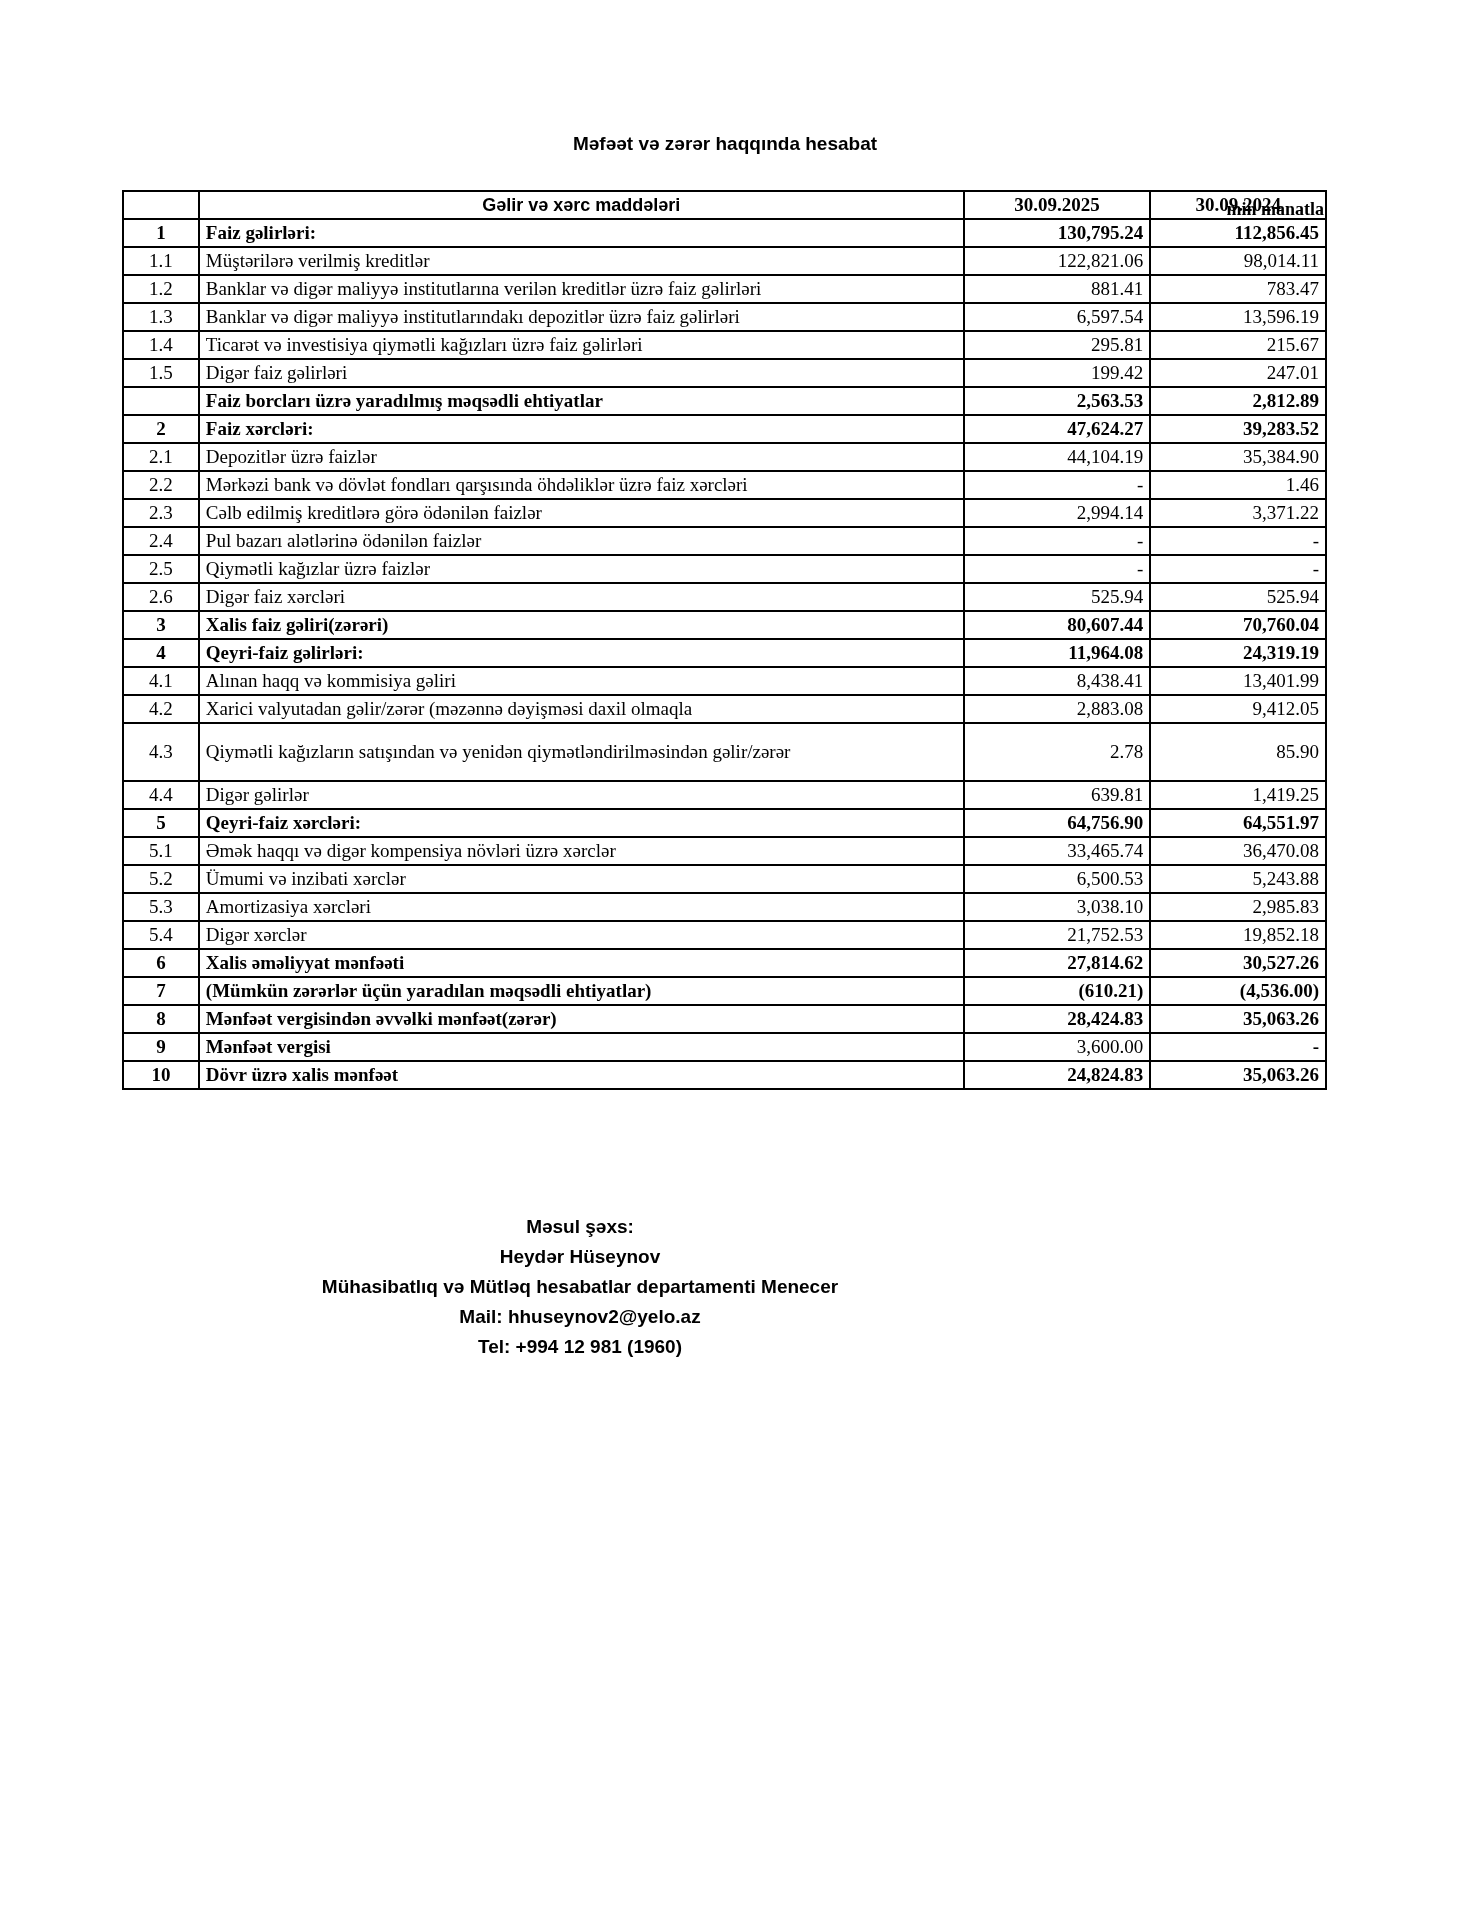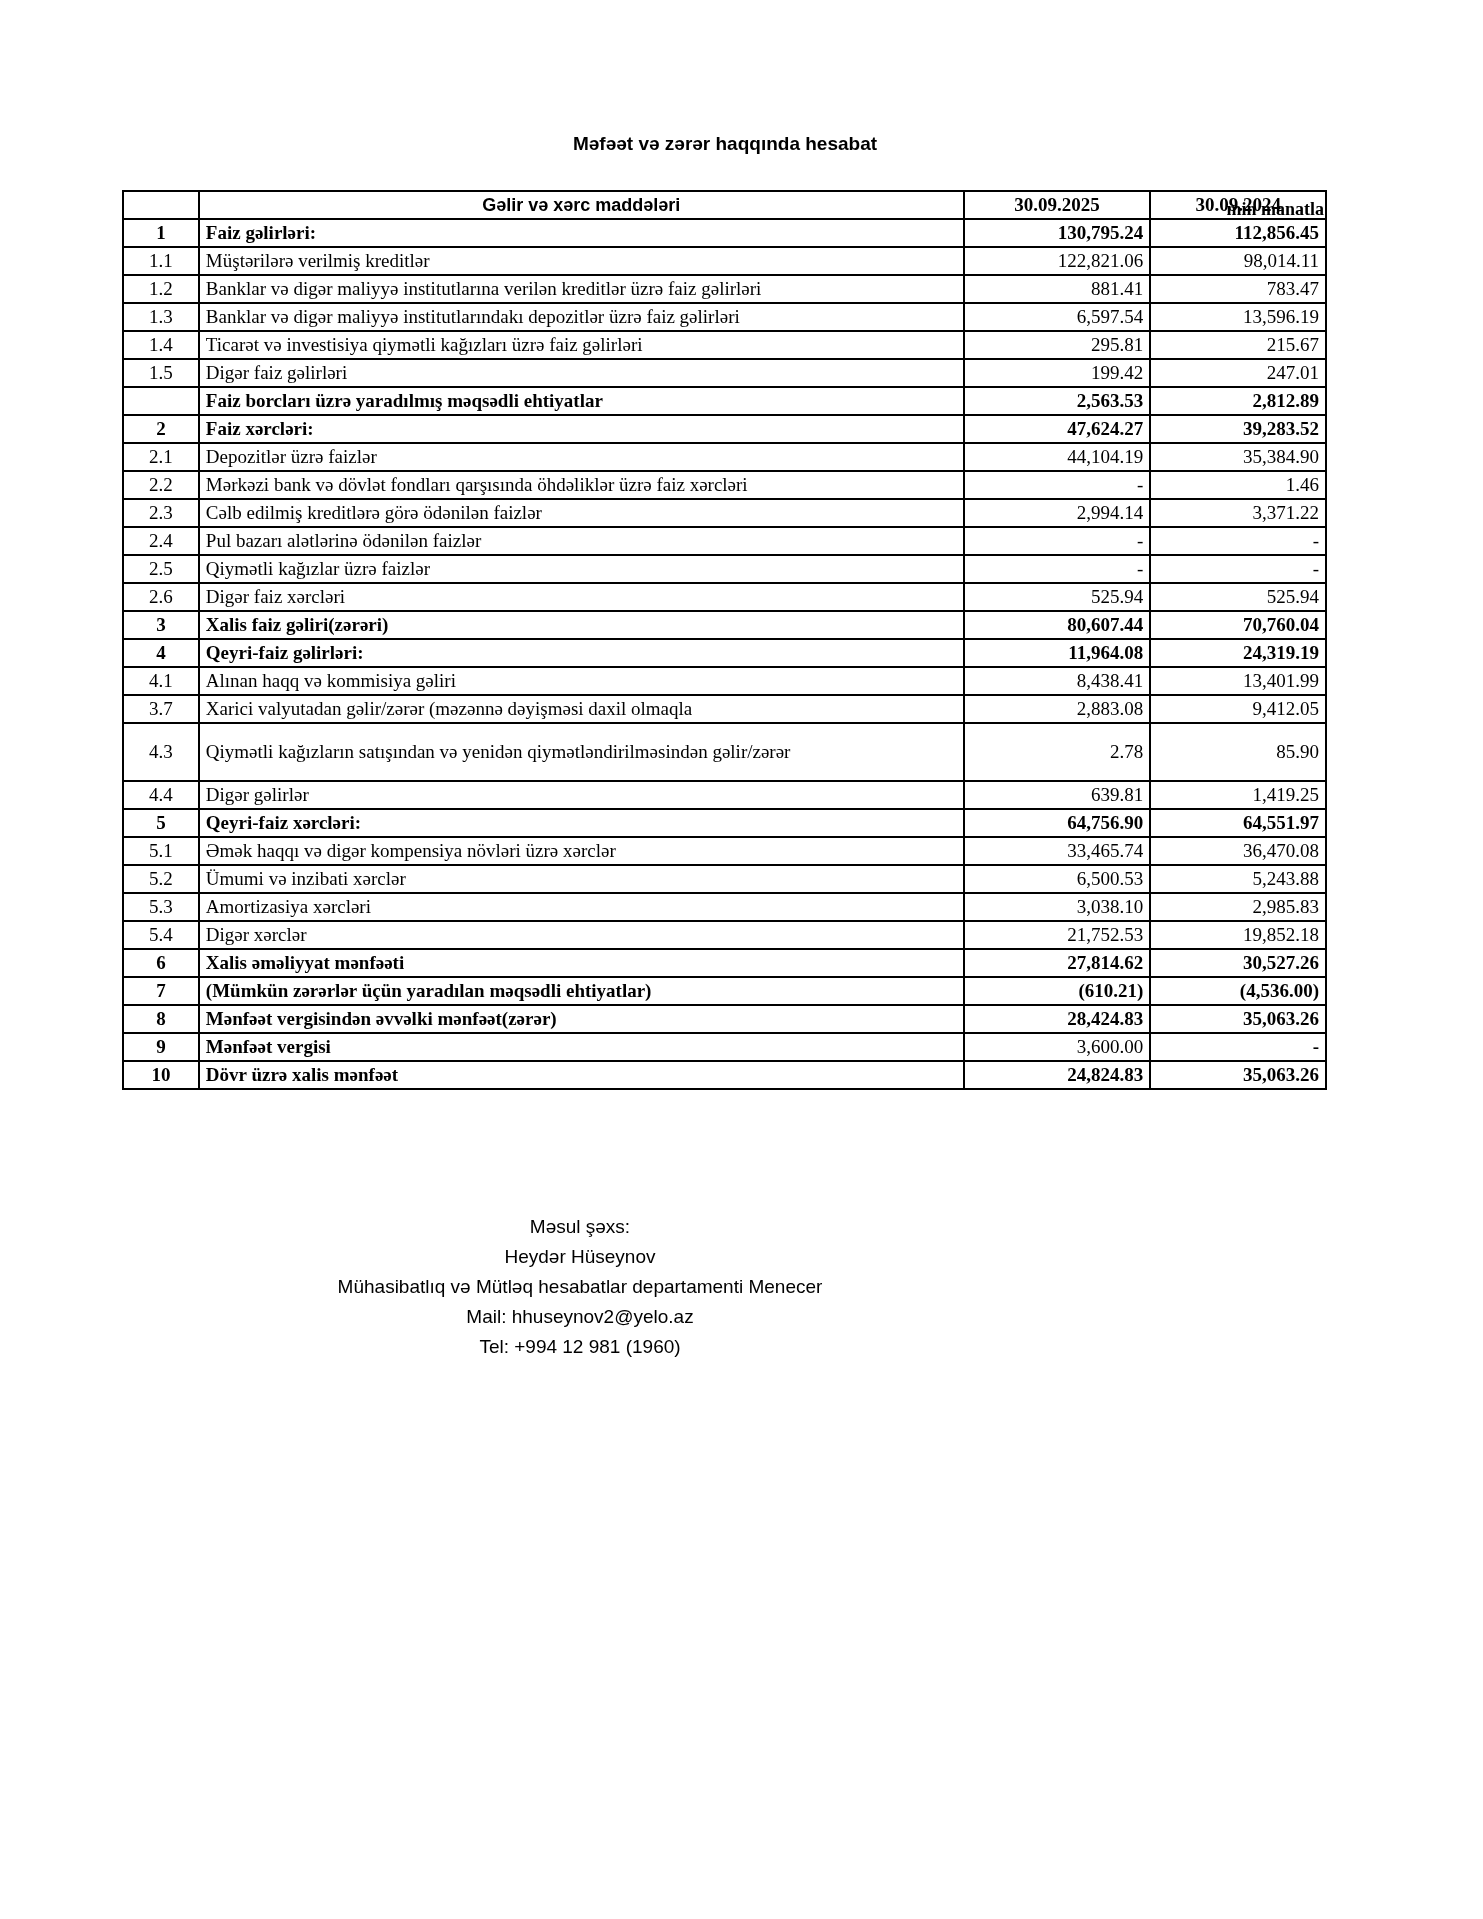--- a/index.html
+++ b/index.html
@@ -12,21 +12,21 @@
     border-collapse:collapse; font-family:"Liberation Serif", serif; font-size:19px; }
   table.report td, table.report th { border:2px solid #000; padding:0 6px; height:26px; line-height:26px; }
   table.report th { font-weight:bold; text-align:center;border-radius:6px; }
   th.hdr-label { font-family:"Liberation Sans", sans-serif; font-size:18px; }
   td.num { text-align:center; width:62px; padding:0; }
   td.val { text-align:right; }
   tr.bold td.num, tr.bold td.label, tr.bold td.val { font-weight:bold; }
   tr.bold td.val.light { font-weight:normal; }
   tr.tall td { height:56px; }
   .footer { position:absolute; left:0; width:1160px; top:1212px; text-align:center;
-    font-family:"Liberation Sans", sans-serif; font-weight:normal; font-size:19px; line-height:30px; }
+    font-family:"Liberation Sans", sans-serif; font-weight:bold; font-size:19px; line-height:30px; }
 </style>
 </head>
 <body>
 
 <div class="title">Məfəət və zərər haqqında hesabat</div>
 <div class="unit">min manatla</div>
 
 <table class="report">
   <colgroup>
     <col style="width:75px">
@@ -139,21 +139,21 @@
         <td class="val">11,964.08</td>
         <td class="val">24,319.19</td>
       </tr>
       <tr>
         <td class="num">4.1</td>
         <td class="label">Alınan haqq və kommisiya gəliri</td>
         <td class="val">8,438.41</td>
         <td class="val">13,401.99</td>
       </tr>
       <tr>
-        <td class="num">3.7</td>
+        <td class="num">4.2</td>
         <td class="label">Xarici valyutadan gəlir/zərər (məzənnə dəyişməsi daxil olmaqla</td>
         <td class="val">2,883.08</td>
         <td class="val">9,412.05</td>
       </tr>
       <tr class="tall">
         <td class="num">4.3</td>
         <td class="label">Qiymətli kağızların satışından və yenidən qiymətləndirilməsindən gəlir/zərər</td>
         <td class="val">2.78</td>
         <td class="val">85.90</td>
       </tr>

